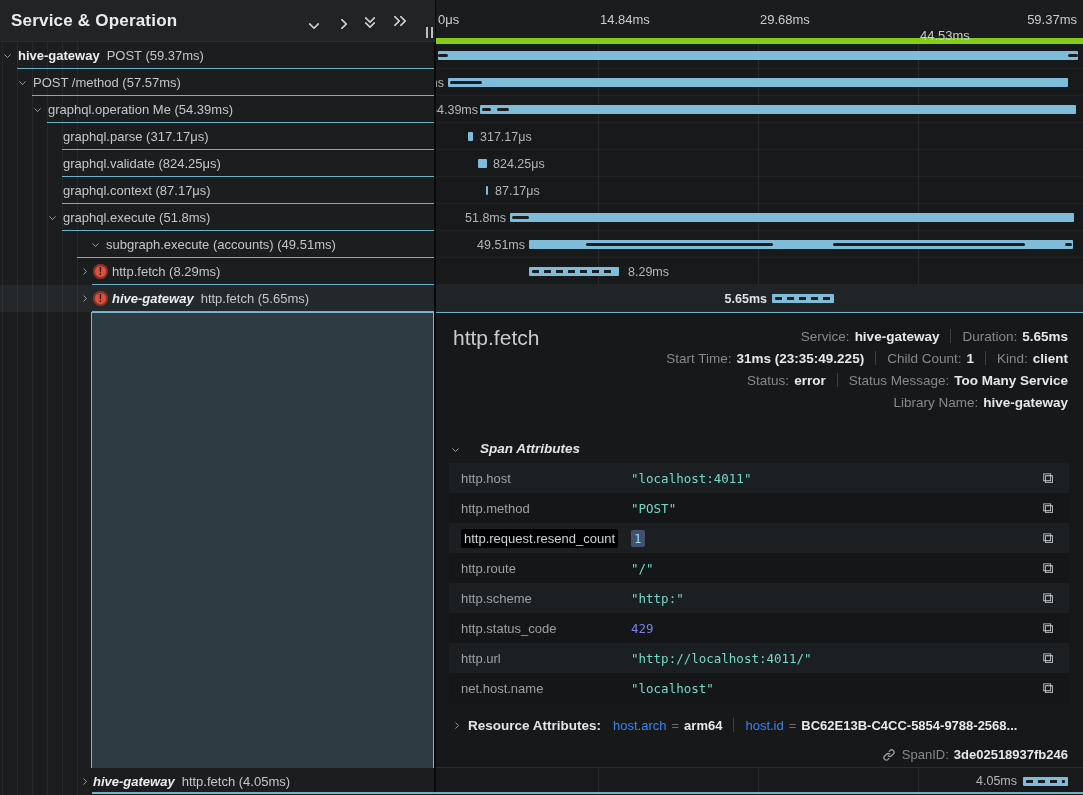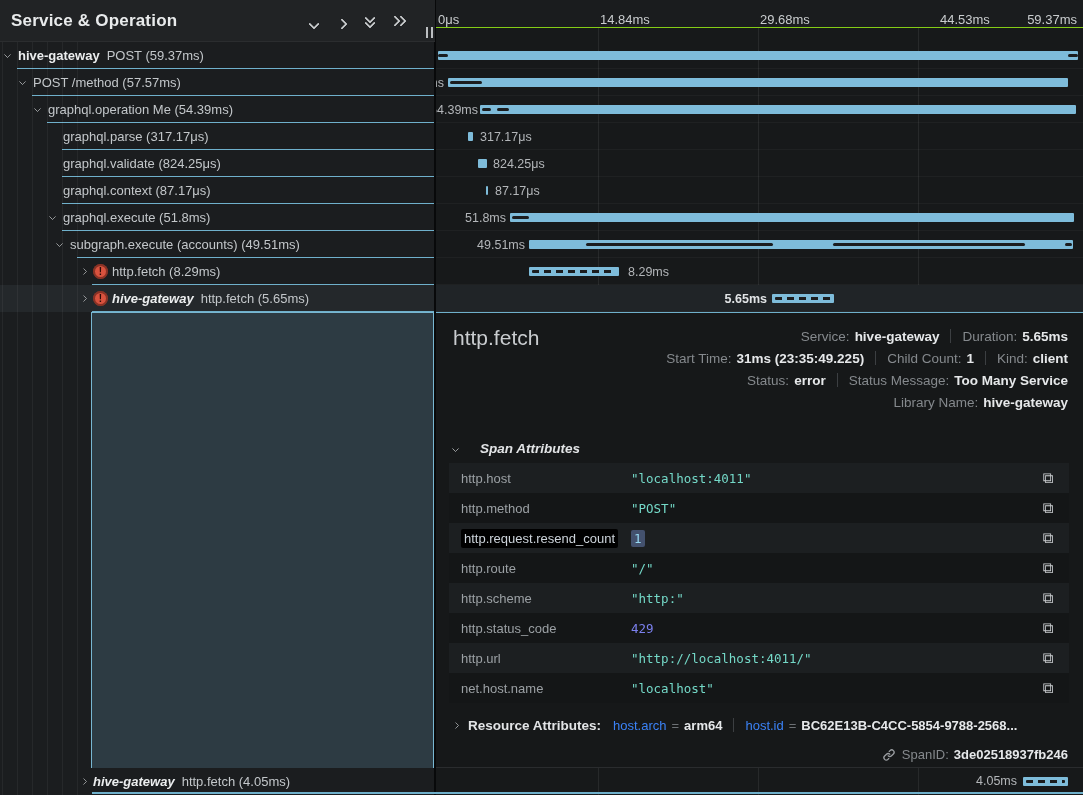--- a/index.html
+++ b/index.html
@@ -50,21 +50,21 @@
   
   #teal-rect {
     position:absolute; left:91px; top:312px; width:343px; height:456px;
     background:#2d3b43; border:1px solid #78b7d2; border-bottom:none; z-index:4;
   }
   
   #divider { position:absolute; left:434px; top:0; width:2px; height:795px; background:#08090a; z-index:5; }
   
   #right-panel { position:absolute; left:436px; top:0; width:647px; height:795px; background:#17191a; overflow:hidden; }
   .gridline { position:absolute; top:0; bottom:0; width:1px; background:rgba(255,255,255,.07); z-index:0; }
-  #tl-header { position:absolute; left:0; top:0; width:647px; height:28px; background:#1a1c1e; border-bottom:1px solid #84cc16; z-index:2; }
+  #tl-header { position:absolute; left:0; top:0; width:647px; height:44px; background:#1a1c1e; border-bottom:6px solid #84cc16; z-index:2; }
   .tick { position:absolute; top:12px; font-size:13px; color:#c9ccce; white-space:nowrap; }
   #tl-rows { position:absolute; left:0; top:42px; width:647px; height:270px; z-index:1; }
   .tlrow { position:relative; height:27px; box-shadow:inset 0 -1px 0 rgba(255,255,255,.035); }
   .tlrow.sel { background:#202427; }
   .bar { position:absolute; top:9px; height:9px; background:#7ebcda; border-radius:1px; }
   .bar.dashed::after {
     content:""; position:absolute; left:3px; right:3px; top:3px; height:3px;
     background:repeating-linear-gradient(90deg,#1b1d1f 0 7px, transparent 7px 12px); border-radius:1px;
   }
   .mark { position:absolute; top:12px; height:3px; background:#1b1d1f; border-radius:2px; z-index:2; }
@@ -169,21 +169,21 @@
         <div class="trow" style="padding-left: 49px; --ul: 62px;">
           <span class="tchev"></span>
           <span class="op">graphql.context (87.17μs)</span>
         </div>
         <div class="trow" style="padding-left: 49px; --ul: 62px;">
           <span class="tchev">
             <i class="chev down"></i>
           </span>
           <span class="op">graphql.execute (51.8ms)</span>
         </div>
-        <div class="trow" style="padding-left: 56px; text-align: right; --ul: 77px;">
+        <div class="trow" style="padding-left: 92px; text-align: right; --ul: 77px;">
           <span class="tchev">
             <i class="chev down"></i>
           </span>
           <span class="op">subgraph.execute (accounts) (49.51ms)</span>
         </div>
         <div class="trow" style="padding-left: 79px; --ul: 92px;">
           <span class="tchev">
             <i class="chev right"></i>
           </span>
           <span class="err-icon">!</span>
@@ -219,21 +219,21 @@
   <div id="right-panel">
     <div id="grid">
         <div class="gridline" style="left: 162px; height: 795px;"></div>
         <div class="gridline" style="left: 322px; height: 795px;"></div>
         <div class="gridline" style="left: 482px; height: 795px;"></div>
       </div>
     <div id="tl-header">
         <span class="tick" style="left: 2px;">0μs</span>
         <span class="tick" style="left: 164px;">14.84ms</span>
         <span class="tick" style="left: 324px;">29.68ms</span>
-        <span class="tick" style="left: 504px;">44.53ms</span>
+        <span class="tick" style="left: 484px; margin-top: 16px;">44.53ms</span>
         <span class="tick" style="right: 6px;">59.37ms</span>
       </div>
     <div id="tl-rows">
         <div class="tlrow">
           <div class="bar" style="left: 2px; width: 640px;"></div>
           <div class="mark" style="left: 2px; width: 10px;"></div>
           <div class="mark" style="left: 632px; width: 10px;"></div>
         </div>
         <div class="tlrow">
           <span class="tl-label" style="right: 639px;">57.57ms</span>

